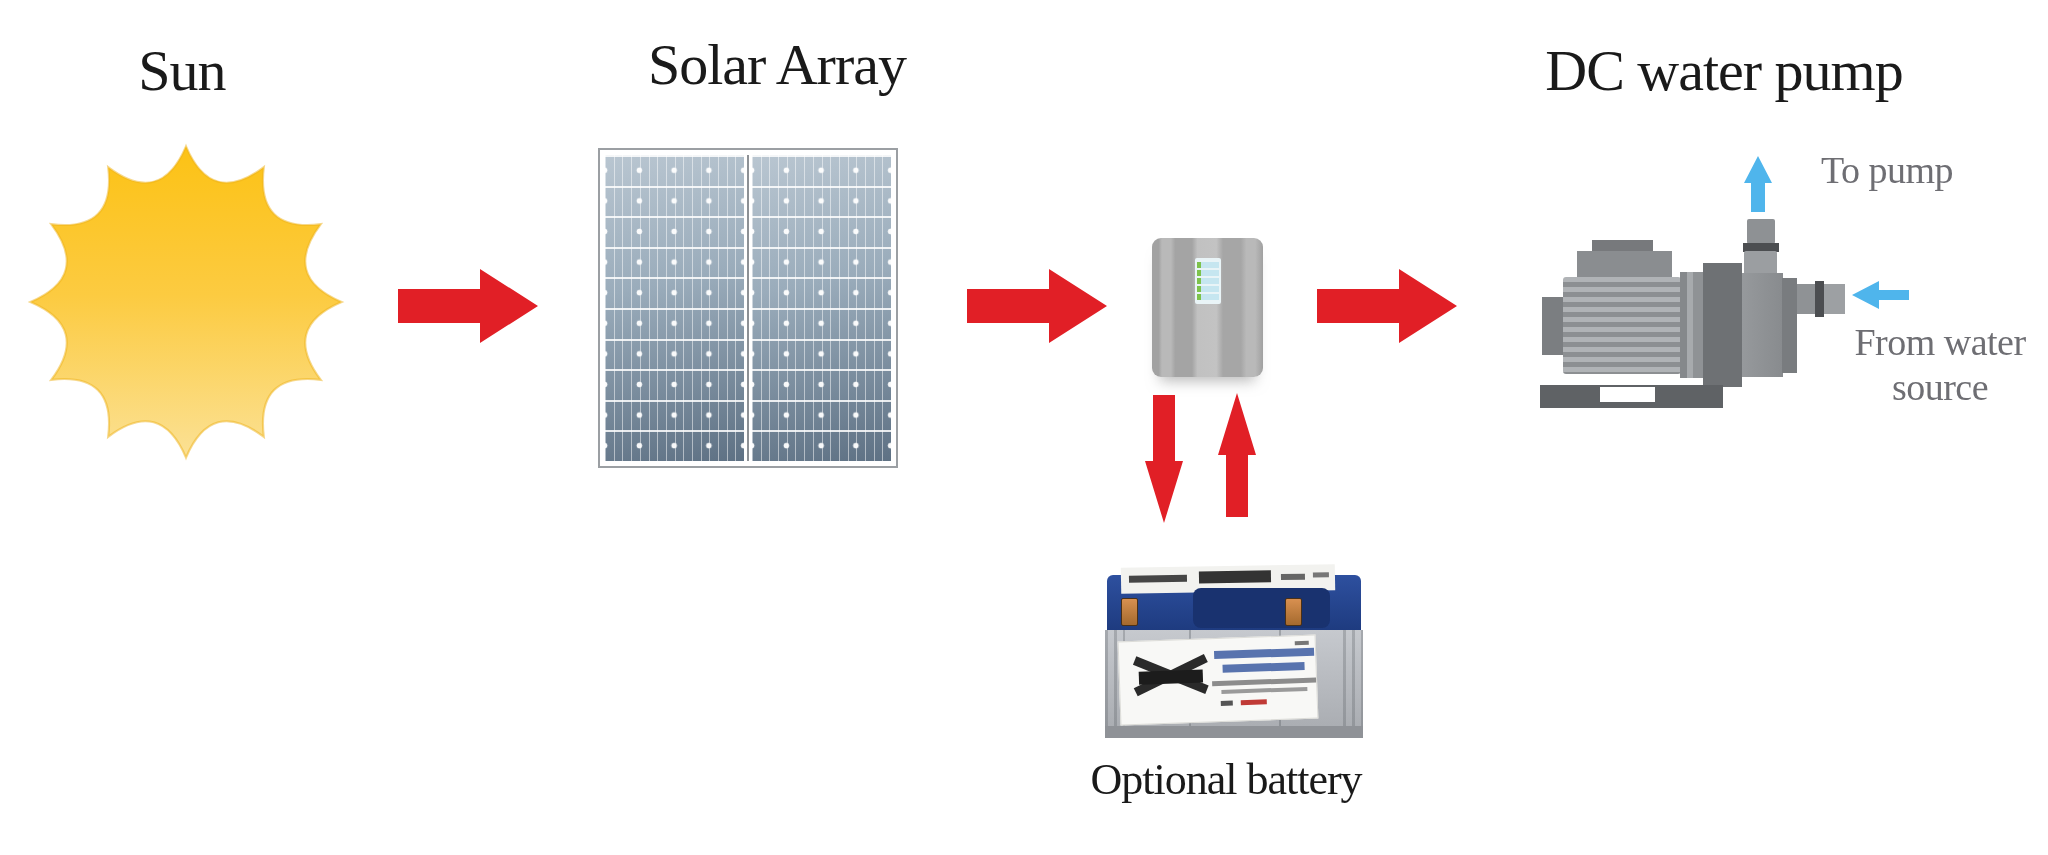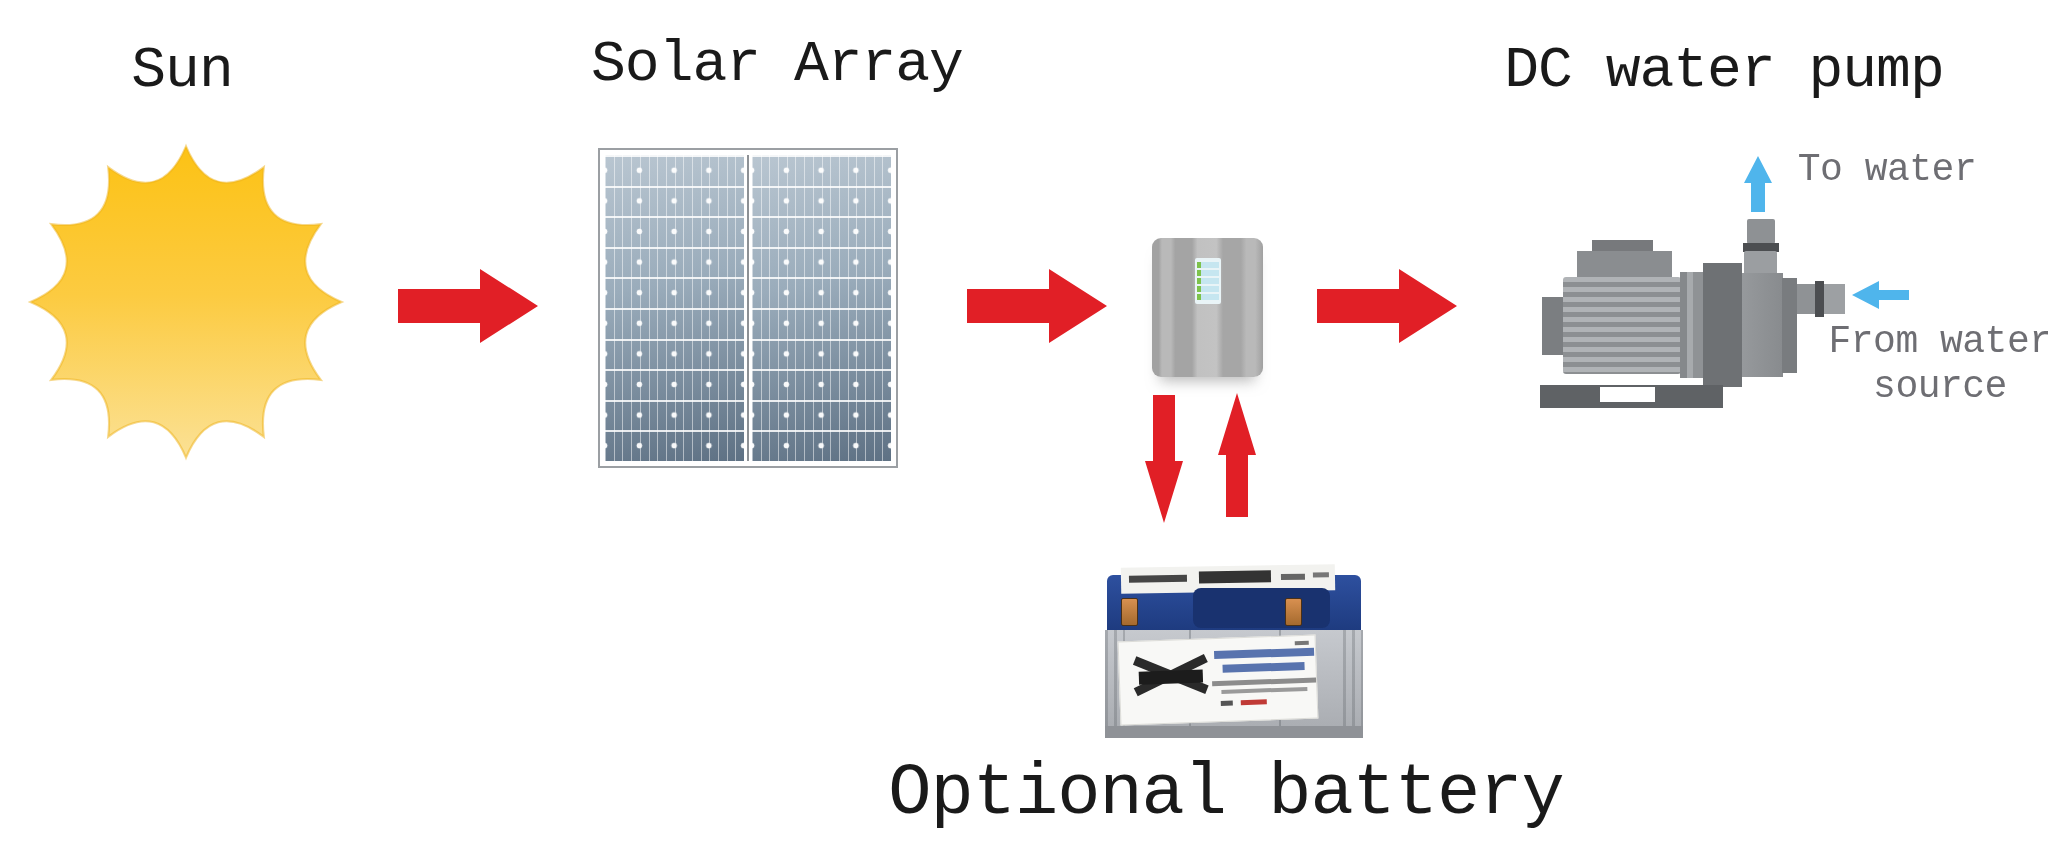--- a/index.html
+++ b/index.html
@@ -1,21 +1,21 @@
 <!DOCTYPE html>
 <html><head>
 <meta charset="utf-8">
 <style>
   html,body{margin:0;padding:0;background:#fff;}
   .stage{position:relative;width:2048px;height:855px;background:#ffffff;overflow:hidden;
-         font-family:Liberation Mono, monospace;}
+         font-family:Liberation Serif, serif;}
   .abs{position:absolute;}
   .node-title{position:absolute;transform:translateX(-50%);font-size:58px;line-height:1;
               color:#1a1a1a;white-space:nowrap;letter-spacing:-1px;}
-  .caption{position:absolute;transform:translateX(-50%);font-size:72px;line-height:1;
+  .caption{position:absolute;transform:translateX(-50%);font-size:44px;line-height:1;
            color:#1a1a1a;white-space:nowrap;letter-spacing:-1px;}
   .annotation{position:absolute;color:#6e6e73;font-size:38px;line-height:1.18;
               text-align:center;letter-spacing:-0.5px;}
   
   .panel-frame{position:absolute;left:598px;top:148px;width:300px;height:320px;
                border:2px solid #9b9fa3;background:#fff;box-sizing:border-box;
                padding:5px;display:flex;gap:3px;}
   .panel-divider{width:2px;background:#8d9195;}
   .panel-half{flex:1;
     background-image:
@@ -122,21 +122,21 @@
   </div>
 
   <svg class="abs" style="left:1743px;top:156px;" width="30" height="56">
     <polygon points="15,0 29,27 22,27 22,56 8,56 8,27 1,27" fill="#4fb5ec"></polygon>
   </svg>
   <svg class="abs" style="left:1852px;top:281px;" width="57" height="28">
     <polygon points="0,14 27,0 27,9 57,9 57,19 27,19 27,28" fill="#4fb5ec"></polygon>
   </svg>
 
   <div class="annotation" style="left:1777px;top:148px;width:220px;">
-    <div>To water</div>
+    <div>To pump</div>
   </div>
   <div class="annotation" style="left:1828px;top:320px;width:224px;">
     <div>From water</div>
     <div>source</div>
   </div>
 
   <div class="battery">
     <div class="bp" style="left:4px;top:9px;width:254px;height:58px;border-radius:6px 6px 0 0;
          background:linear-gradient(#2e509f,#1d3a7e);"></div>
     <div class="bp" style="left:18px;top:0;width:214px;height:26px;background:#f2f2ef;

